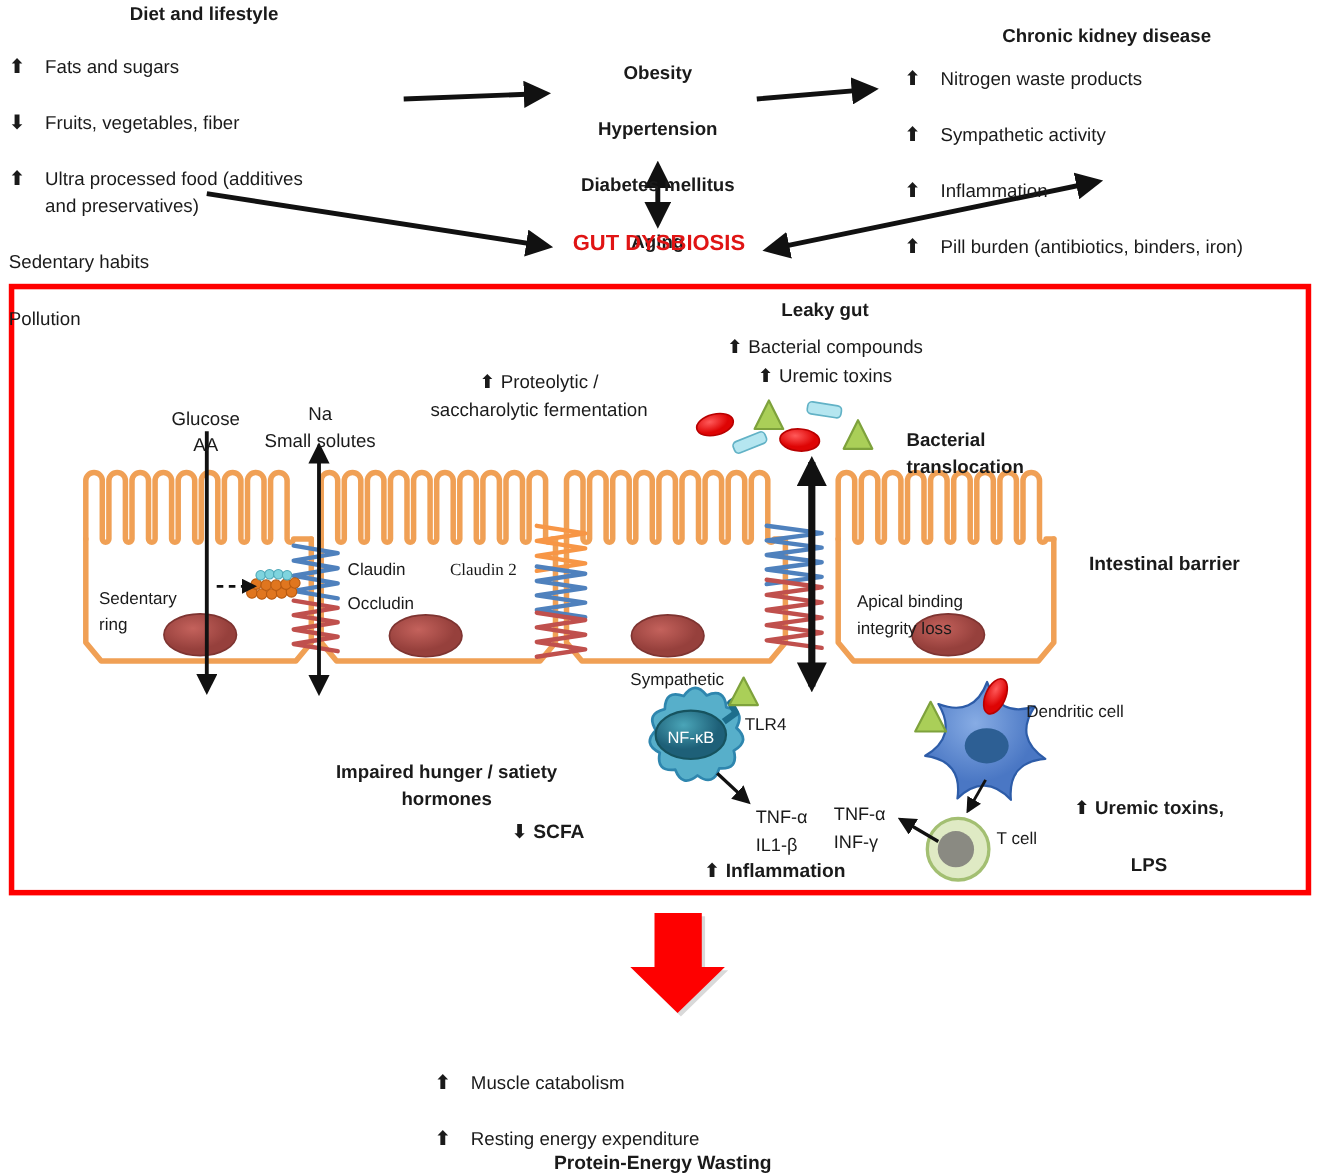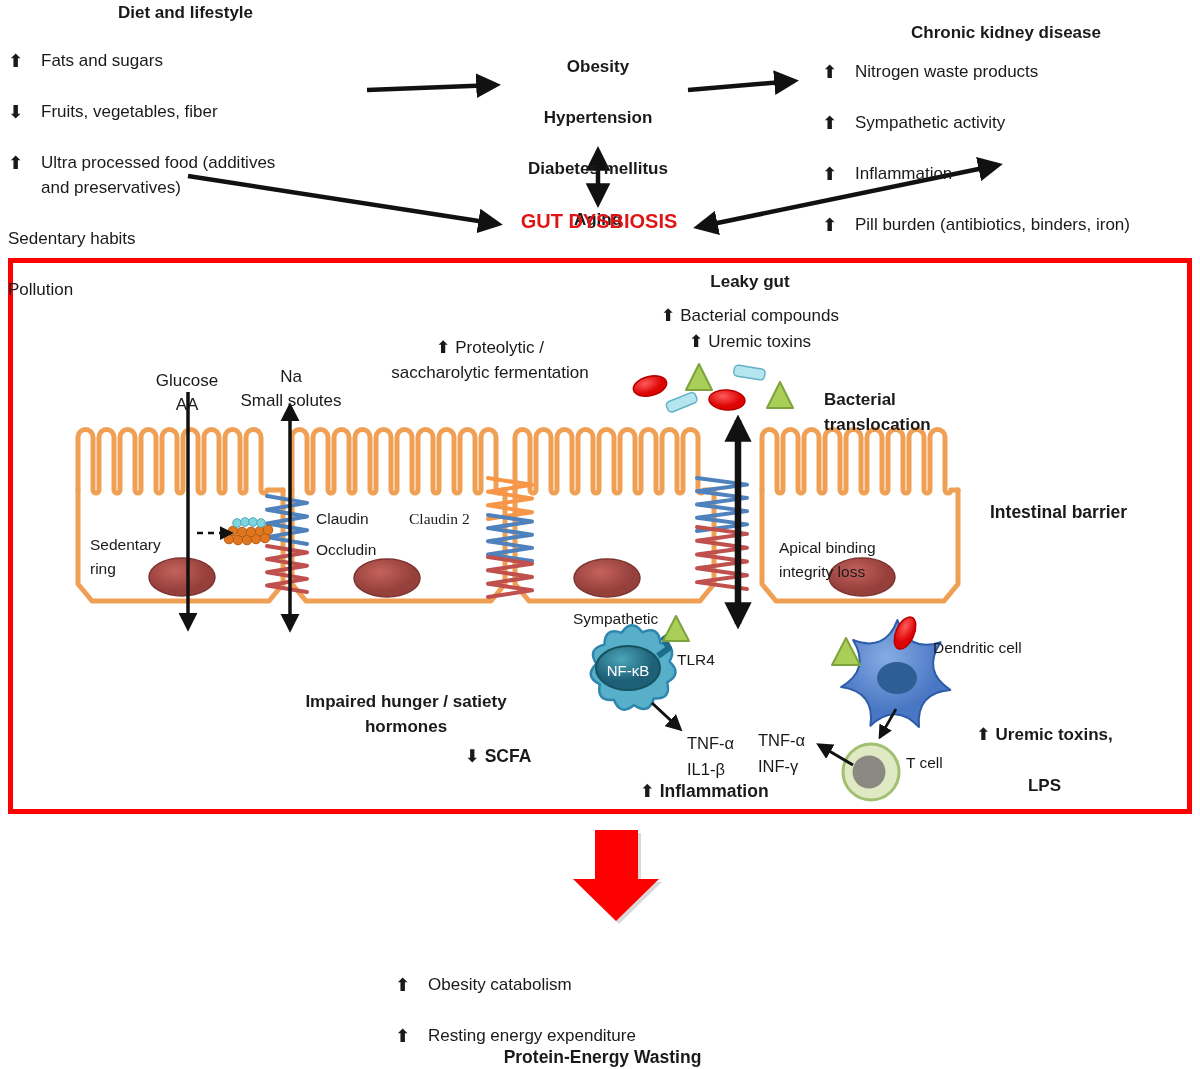--- a/index.html
+++ b/index.html
@@ -219,20 +219,20 @@
     <div>LPS</div>
   </div>
 
   <div class="t b c" style="left:290px;top:663px;width:232px;">
     <div>Impaired hunger / satiety</div><div>hormones</div>
   </div>
   <div class="t b" style="left:438px;top:744px;font-size:17.5px;margin-left:27px;"><span class="arr-i">⬇</span><span>SCFA</span></div>
   <div class="t b" style="left:640px;top:779px;font-size:17.5px;"><span class="arr-i">⬆</span><span>Inflammation</span></div>
 
   <div class="t" style="left:395px;top:946px;width:420px;">
-    <div class="row"><span class="arr">⬆</span><span class="txt">Obesity catabolism</span></div>
+    <div class="row"><span class="arr">⬆</span><span class="txt">Muscle catabolism</span></div>
     <div class="row"><span class="arr">⬆</span><span class="txt">Resting energy expenditure</span></div>
     
     
   </div>
   <div class="t b c" style="left:450px;top:1045px;width:305px;font-size:17.5px;">Protein-Energy Wasting</div>
 
 </div>
 
 </body></html>

